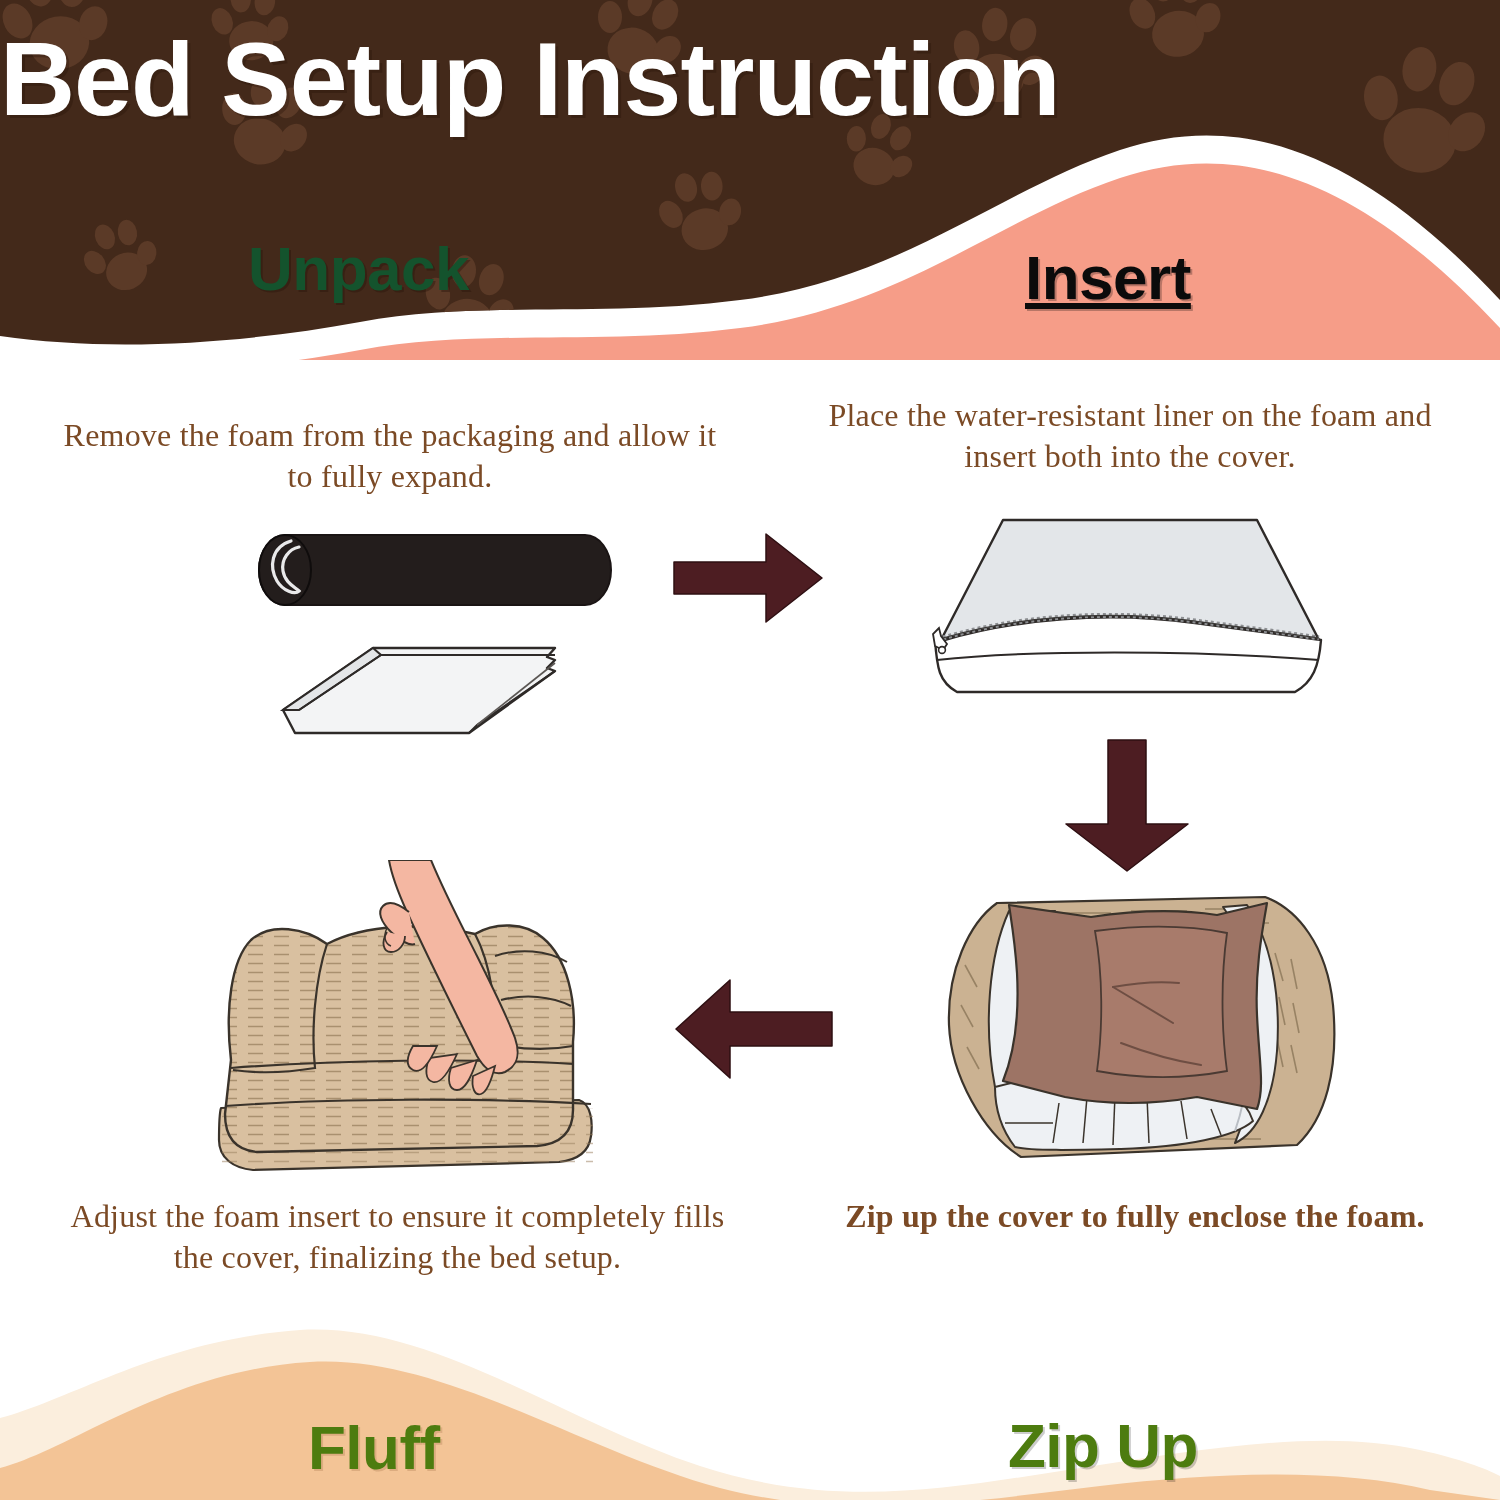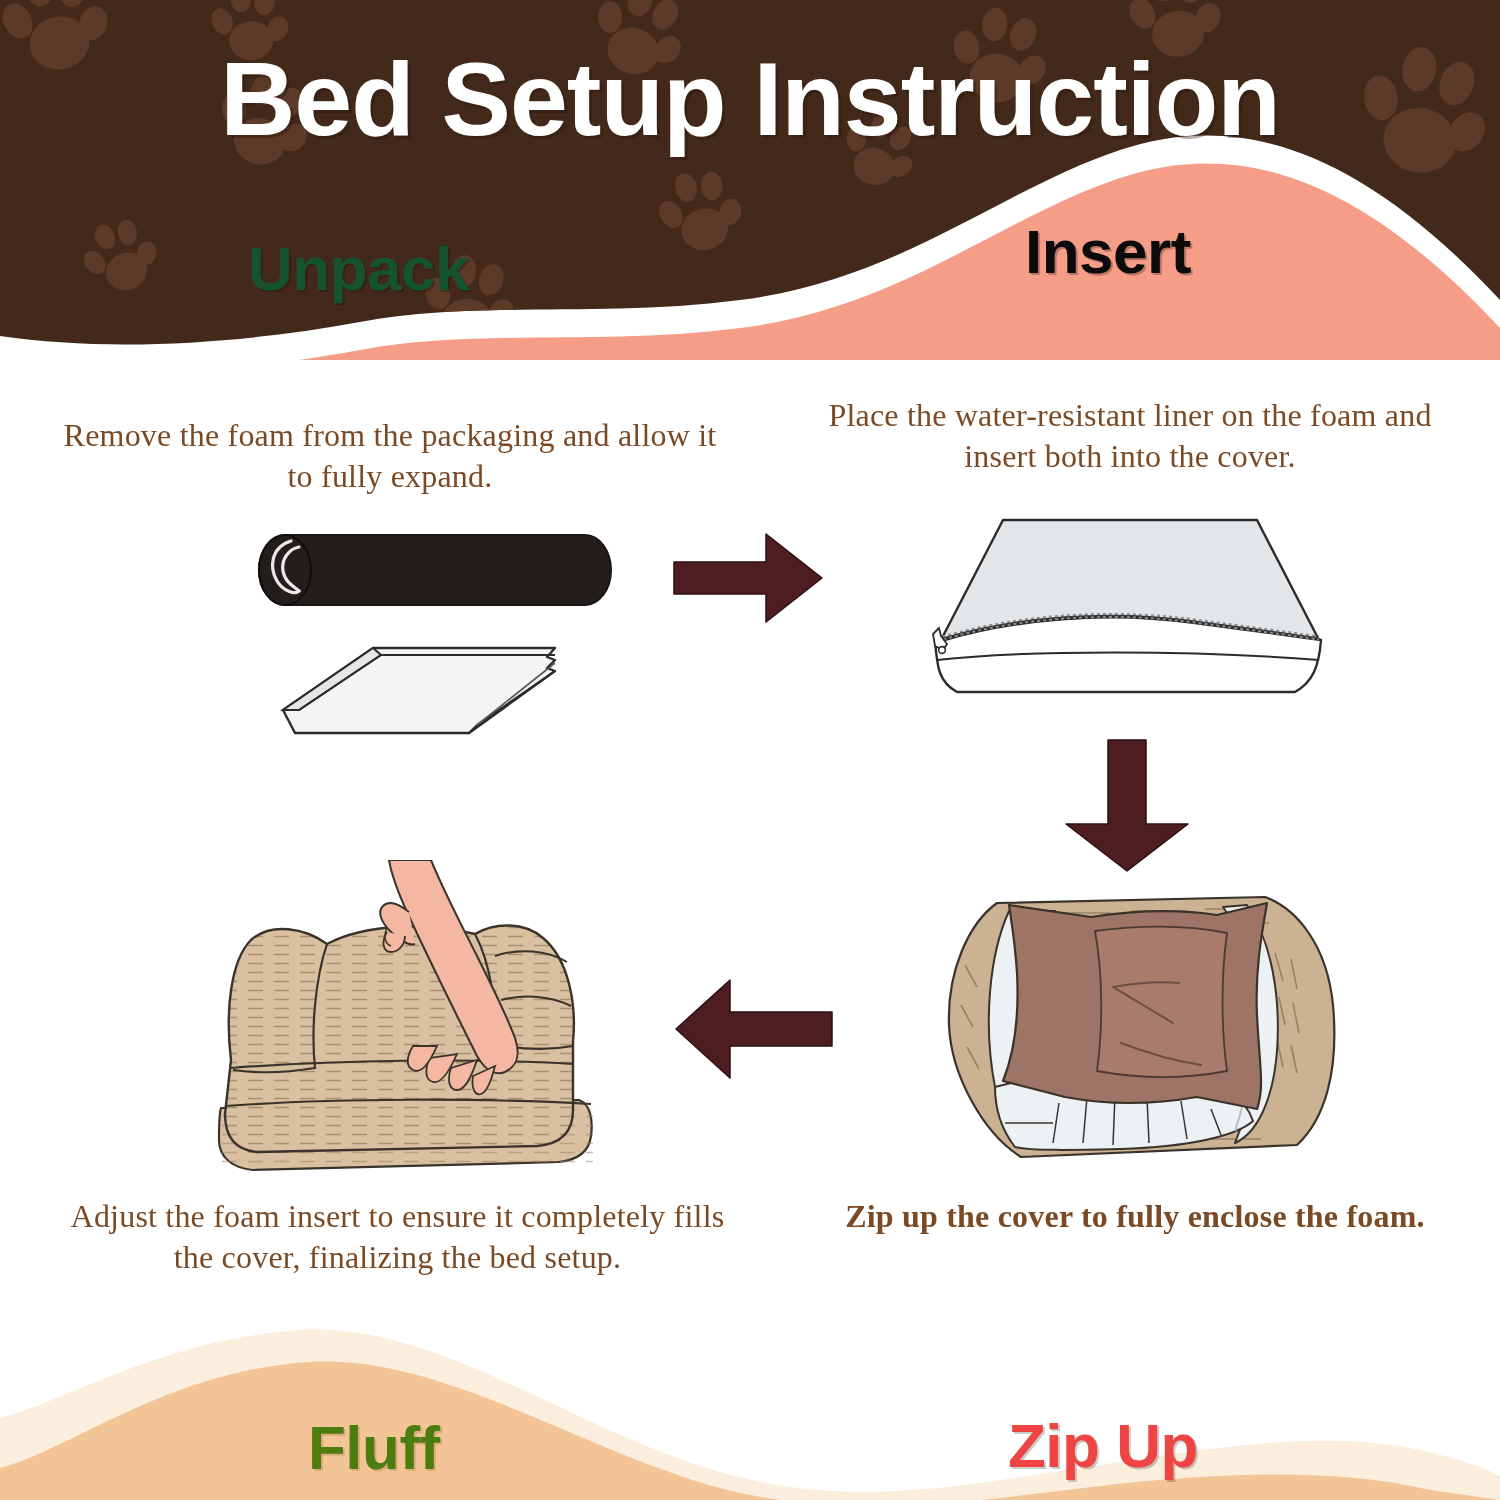--- a/index.html
+++ b/index.html
@@ -10,45 +10,43 @@
     overflow:hidden;
   }
   .page{position:relative;width:1500px;height:1500px;overflow:hidden;background:#fff;}
 
   
   .header-wrap{position:absolute;left:0;top:0;width:1500px;height:360px;overflow:hidden;}
   .header-svg{position:absolute;left:0;top:0;}
 
   .title{
     position:absolute;left:0;top:20px;width:1500px;
-    text-align:center;
     font-family:"Liberation Sans",sans-serif;
     font-size:104px;font-weight:bold;
     letter-spacing:-1px;
     color:#ffffff;
     text-shadow:3px 3px 0px rgba(40,20,10,0.35);
     z-index:5;
-    margin-top:20px;
   }
   .step-label{
     position:absolute;
     font-family:"Liberation Sans",sans-serif;
     font-size:62px;font-weight:bold;
     letter-spacing:-0.5px;
     z-index:6;
     white-space:nowrap;
   }
   .step-unpack{left:248px;top:233px;color:#14532d;text-shadow:2px 2px 0 rgba(40,20,10,0.4);}
-  .step-insert{left:1025px;top:216px;color:#0b0b0b;text-shadow:2px 2px 0 rgba(0,0,0,0.25);}
+  .step-insert{left:1025px;top:242px;color:#0b0b0b;text-shadow:2px 2px 0 rgba(0,0,0,0.25);text-decoration:underline;}
 
   
   .footer-wrap{position:absolute;left:0;bottom:0;width:1500px;height:200px;overflow:hidden;}
   .footer-svg{position:absolute;left:0;top:0;}
   .step-fluff{left:308px;top:1412px;color:#4d7c0f;text-shadow:2px 2px 0 rgba(150,100,60,0.25);}
-  .step-zipup{left:1008px;top:1410px;color:#ef4444;text-shadow:2px 2px 0 rgba(0,0,0,0.2);}
+  .step-zipup{left:1008px;top:1410px;color:#4d7c0f;text-shadow:2px 2px 0 rgba(0,0,0,0.2);}
 
   
   .caption{
     position:absolute;
     font-family:"Liberation Serif",serif;
     color:#7b4a25;
     font-size:32px;
     line-height:1.28;
     text-align:center;
     letter-spacing:0.2px;

